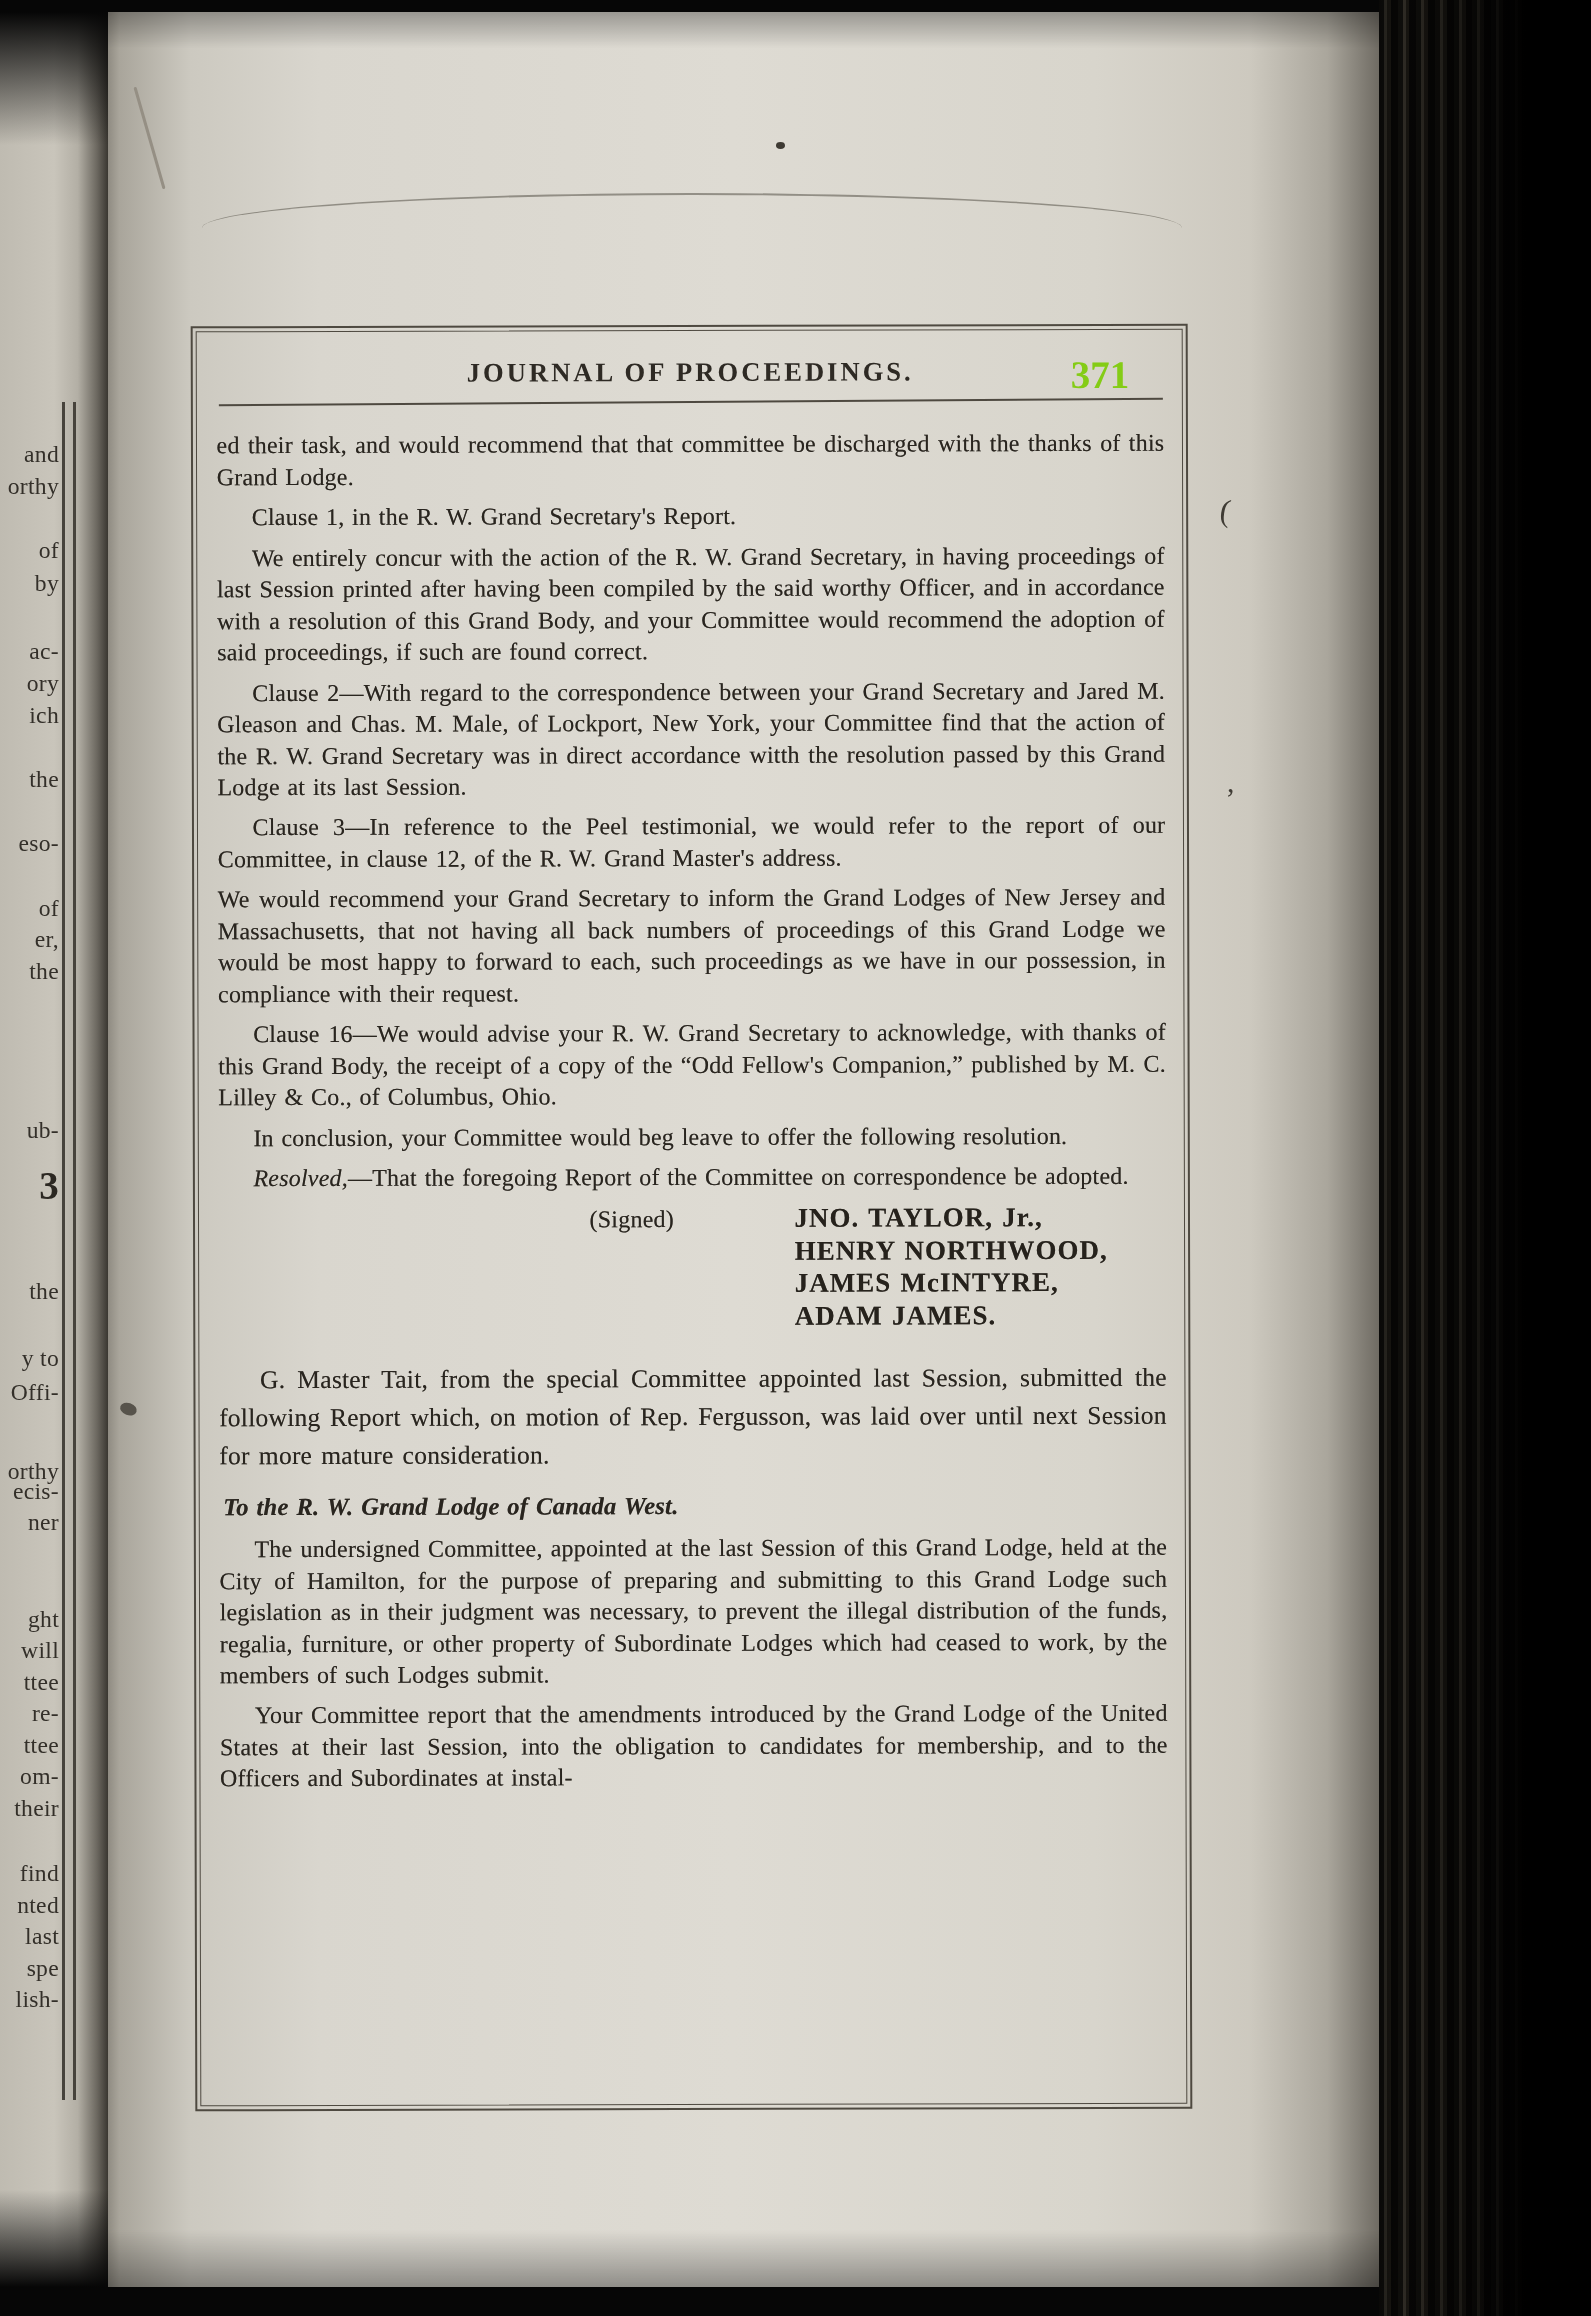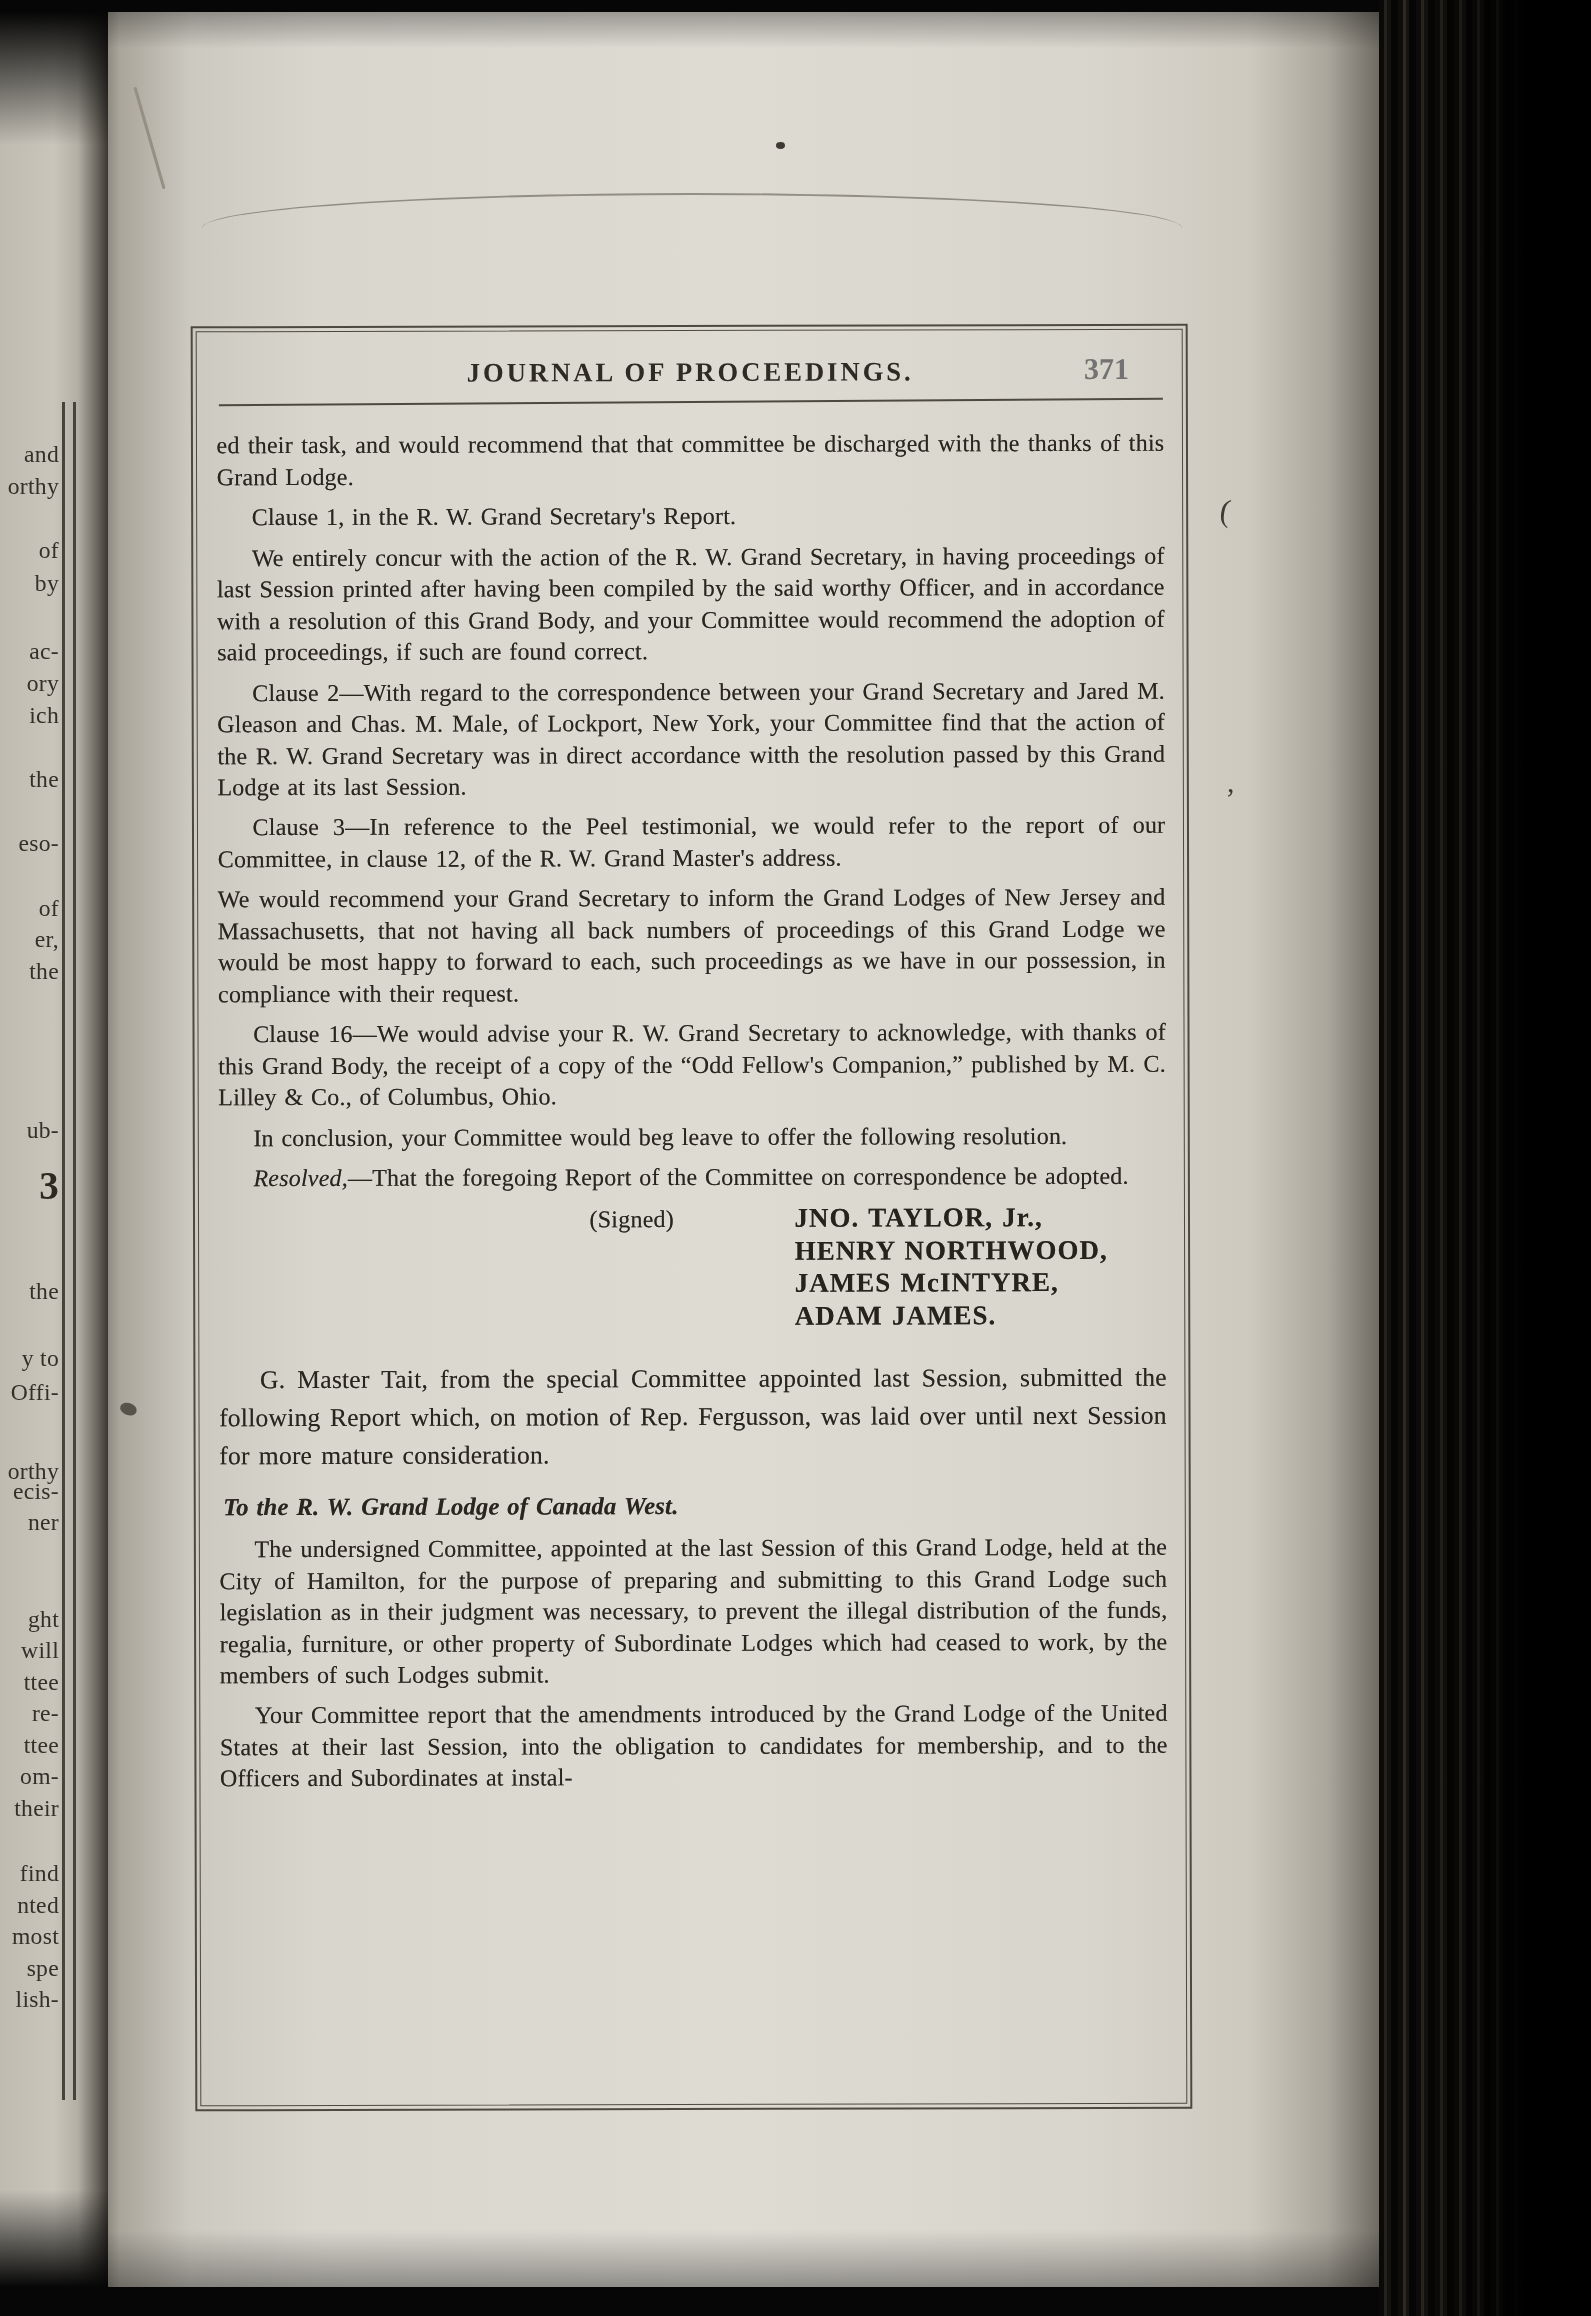--- a/index.html
+++ b/index.html
@@ -45,21 +45,21 @@
   .frame{
     position:absolute;left:193px;top:325px;width:997px;height:1785px;z-index:5;
     border:2px solid #4e4940;transform:rotate(-0.15deg);
     box-sizing:border-box;
   }
   .frame::before{content:"";position:absolute;inset:3px;border:1.6px solid #4e4940;pointer-events:none;}
   .content{position:relative;height:100%;box-sizing:border-box;padding:21.7px 21.7px 0 23.6px;overflow:hidden;color:#29251f;}
 
   .hdr{position:relative;text-align:center;margin-top:7.9px;}
   .hdr .title{font-size:26.6px;font-weight:bold;letter-spacing:3px;color:#2e2a24;}
-  .hdr .pagenum{position:absolute;right:35px;top:-3.9px;font-size:30px;font-weight:bold;color:#737373;}
+  .hdr .pagenum{position:absolute;right:35px;top:-3.9px;font-size:39px;font-weight:bold;color:#84cc16;}
   .hdr-rule{height:2.4px;background:#4e4940;margin:13.8px 2px 0 2px;transform:rotate(-0.25deg);}
 
   .body{margin-top:25.6px;font-size:24px;line-height:31.5px;text-align:justify;
         letter-spacing:0.2px;word-spacing:1.5px;text-shadow:0 0 0.5px rgba(41,37,31,.55);}
   .body p{margin:0 0 8.9px;}
   .indent{text-indent:35px;}
   .noindent{text-indent:0;}
   .res-lead{font-style:italic;}
 
   .sig{position:relative;margin:2px 0 9.9px;min-height:132px;}
@@ -118,21 +118,21 @@
     <span class="frag" style="top:1446px">orthy</span>
     <span class="frag" style="top:1594px">ght</span>
     <span class="frag" style="top:1625px">will</span>
     <span class="frag" style="top:1657px">ttee</span>
     <span class="frag" style="top:1688px">re-</span>
     <span class="frag" style="top:1720px">ttee</span>
     <span class="frag" style="top:1751px">om-</span>
     <span class="frag" style="top:1783px">their</span>
     <span class="frag" style="top:1848px">find</span>
     <span class="frag" style="top:1880px">nted</span>
-    <span class="frag" style="top:1911px">most</span>
+    <span class="frag" style="top:1911px">last</span>
     <span class="frag" style="top:1943px">spe</span>
     <span class="frag" style="top:1974px">lish-</span>
   </div>
   <div class="edge-rule a"></div>
   <div class="edge-rule b"></div>
 
   <div class="frame">
     <div class="content">
 
       <div class="hdr">

